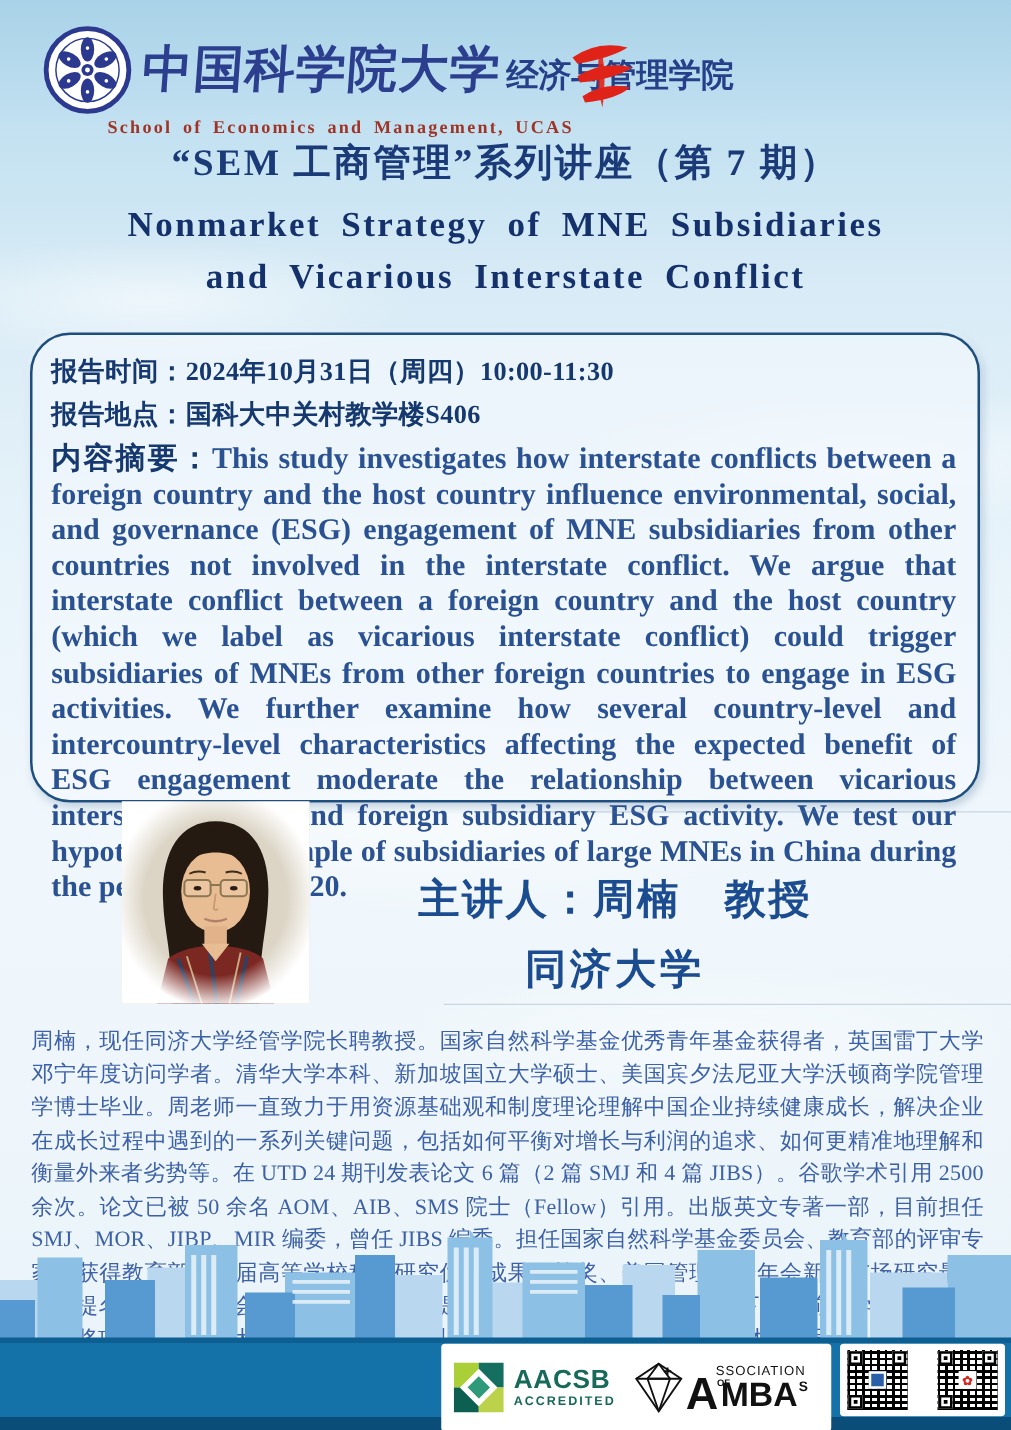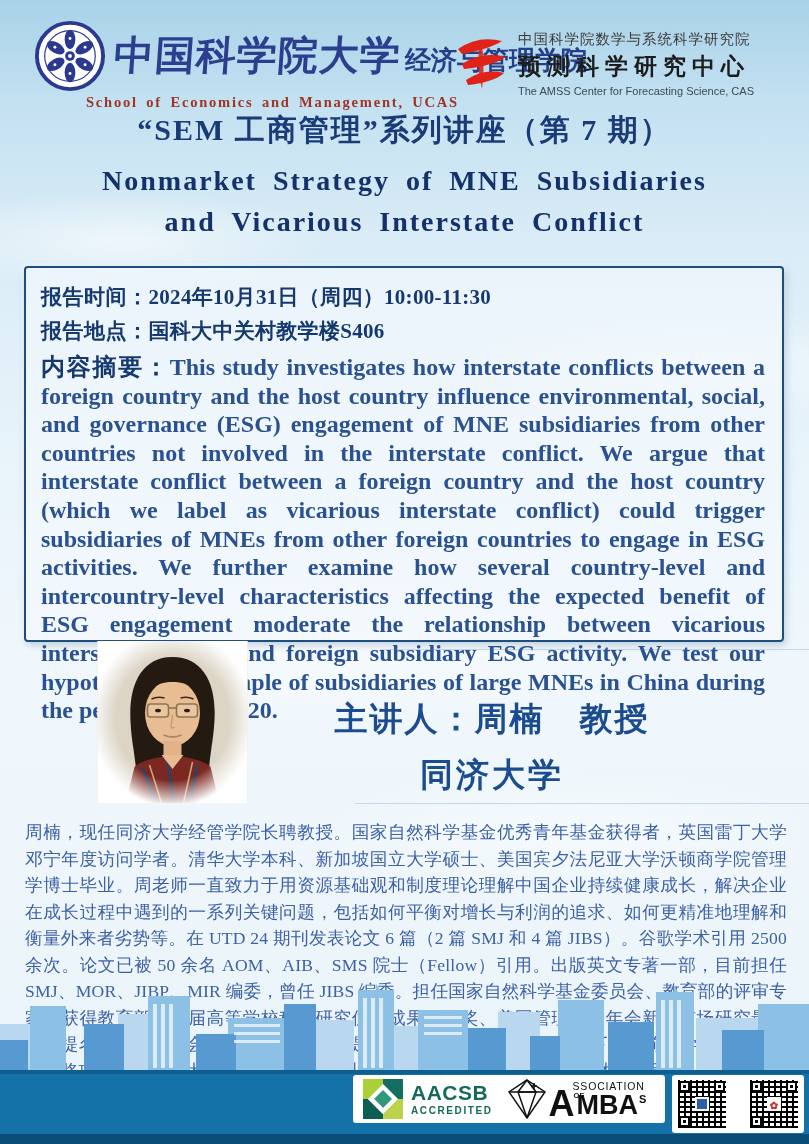--- a/index.html
+++ b/index.html
@@ -28,42 +28,42 @@
   .amss-l1{font-size:14.5px;color:#3a3a3a;letter-spacing:1px;white-space:nowrap;font-family:"Liberation Sans",sans-serif;}
   .amss-l2{font-size:23px;font-weight:bold;color:#1c1c1c;letter-spacing:6px;white-space:nowrap;margin-top:2px;}
   .amss-l3{font-size:11px;color:#3d4a56;margin-top:3px;white-space:nowrap;font-family:"Liberation Sans",sans-serif;}
   
   .series-title{position:absolute;left:0;top:110px;width:100%;text-align:center;
     font-family:Liberation Serif, serif;font-size:30px;font-weight:bold;color:#1a3a78;letter-spacing:2px;}
   .en-title{position:absolute;left:0;top:160px;width:100%;text-align:center;color:#14316b;
     font-size:28px;font-weight:bold;letter-spacing:2px;word-spacing:7px;line-height:41px;}
   
   .info-box{position:absolute;left:24px;top:266px;width:760px;height:376px;
-    border:2.5px solid #1d4e7e;border-radius:4px;background:rgba(243,249,253,.62);
+    border:2.5px solid #1d4e7e;border-radius:32px;background:rgba(243,249,253,.62);
     box-shadow:2px 3px 7px rgba(110,145,175,.4), 0 0 0 3px rgba(255,255,255,.28);
     padding:12px 17px 8px 15px;}
   .info-line{font-size:21px;font-weight:bold;color:#15386f;line-height:34px;letter-spacing:.5px;}
   .info-line .val{letter-spacing:.3px;}
   .abstract{margin:5px 0 0 0;font-size:24px;font-weight:bold;color:#2a5191;line-height:28.6px;text-align:justify;}
   .abstract .abs-label{color:#15386f;}
   
   .faint-line{position:absolute;height:1px;background:rgba(110,140,170,.30);}
   .speaker-photo{position:absolute;left:97px;top:641px;width:151px;height:162px;}
   .speaker-text{position:absolute;left:292px;top:697px;width:400px;text-align:center;color:#1c4c90;
     font-family:"Liberation Sans",sans-serif;font-weight:bold;}
   .speaker-line1{font-size:33px;letter-spacing:2px;}
   .speaker-line2{font-size:33px;letter-spacing:3px;margin-top:11px;}
   
   .bio{position:absolute;left:25px;top:819px;width:762px;font-size:17.6px;line-height:26.5px;
     color:#3d61a6;text-align:justify;letter-spacing:.2px;}
   
   .skyline{position:absolute;left:0;top:984px;width:809px;height:92px;}
   .band{position:absolute;left:0;top:1070px;width:809px;height:74px;
     background:linear-gradient(180deg,#0d5f92 0,#0d5f92 4px,#1472a8 4px,#1472a8 64px,#0a4d78 64px,#0a4d78 74px);}
-  .accred-box{position:absolute;left:353px;top:1075px;width:312px;height:48px;background:#fff;border-radius:3px;
+  .accred-box{position:absolute;left:353px;top:1075px;width:312px;height:70px;background:#fff;border-radius:3px;
     display:flex;align-items:center;padding:0 10px;}
   .aacsb-mark{flex:0 0 40px;height:40px;}
   .aacsb-words{margin-left:8px;color:#17695a;font-family:"Liberation Sans",sans-serif;line-height:1;}
   .aacsb-name{font-size:21px;font-weight:800;letter-spacing:.5px;}
   .aacsb-sub{font-size:10px;font-weight:bold;letter-spacing:1.6px;margin-top:3px;}
   .amba{display:flex;align-items:center;margin-left:12px;}
   .amba-gem{flex:0 0 44px;height:42px;}
   .amba-words{position:relative;height:40px;width:108px;color:#111;font-family:"Liberation Sans",sans-serif;}
   .amba-assoc{position:absolute;top:1px;left:24px;font-size:10.5px;font-weight:400;letter-spacing:.8px;}
   .amba-of{position:absolute;top:12px;left:25px;font-size:7.5px;font-weight:700;}
@@ -121,25 +121,20 @@
 
   <div class="hdr-right">
     <svg class="amss-logo" viewBox="0 0 58 62">
       <g fill="#e02318">
         <path d="M6 16 Q26 2 50 8 Q38 16 10 21 Z"></path>
         <path d="M10 31 Q30 18 54 24 Q40 33 12 36 Z"></path>
         <path d="M14 47 Q32 35 52 40 Q42 49 16 52 Z"></path>
         <path d="M28 6 Q34 26 30 56 Q24 36 28 6 Z" opacity="0.9"></path>
       </g>
     </svg>
-    <div class="amss-text">
-      <div class="amss-l1">中国科学院数学与系统科学研究院</div>
-      <div class="amss-l2">预测科学研究中心</div>
-      <div class="amss-l3">The AMSS Center for Forecasting Science, CAS</div>
-    </div>
   </div>
 
   <div class="series-title">“SEM 工商管理”系列讲座（第 7 期）</div>
   <div class="en-title">
     <div>Nonmarket Strategy of MNE Subsidiaries</div>
     <div>and Vicarious Interstate Conflict</div>
   </div>
 
   <div class="info-box">
     <div class="info-line">

